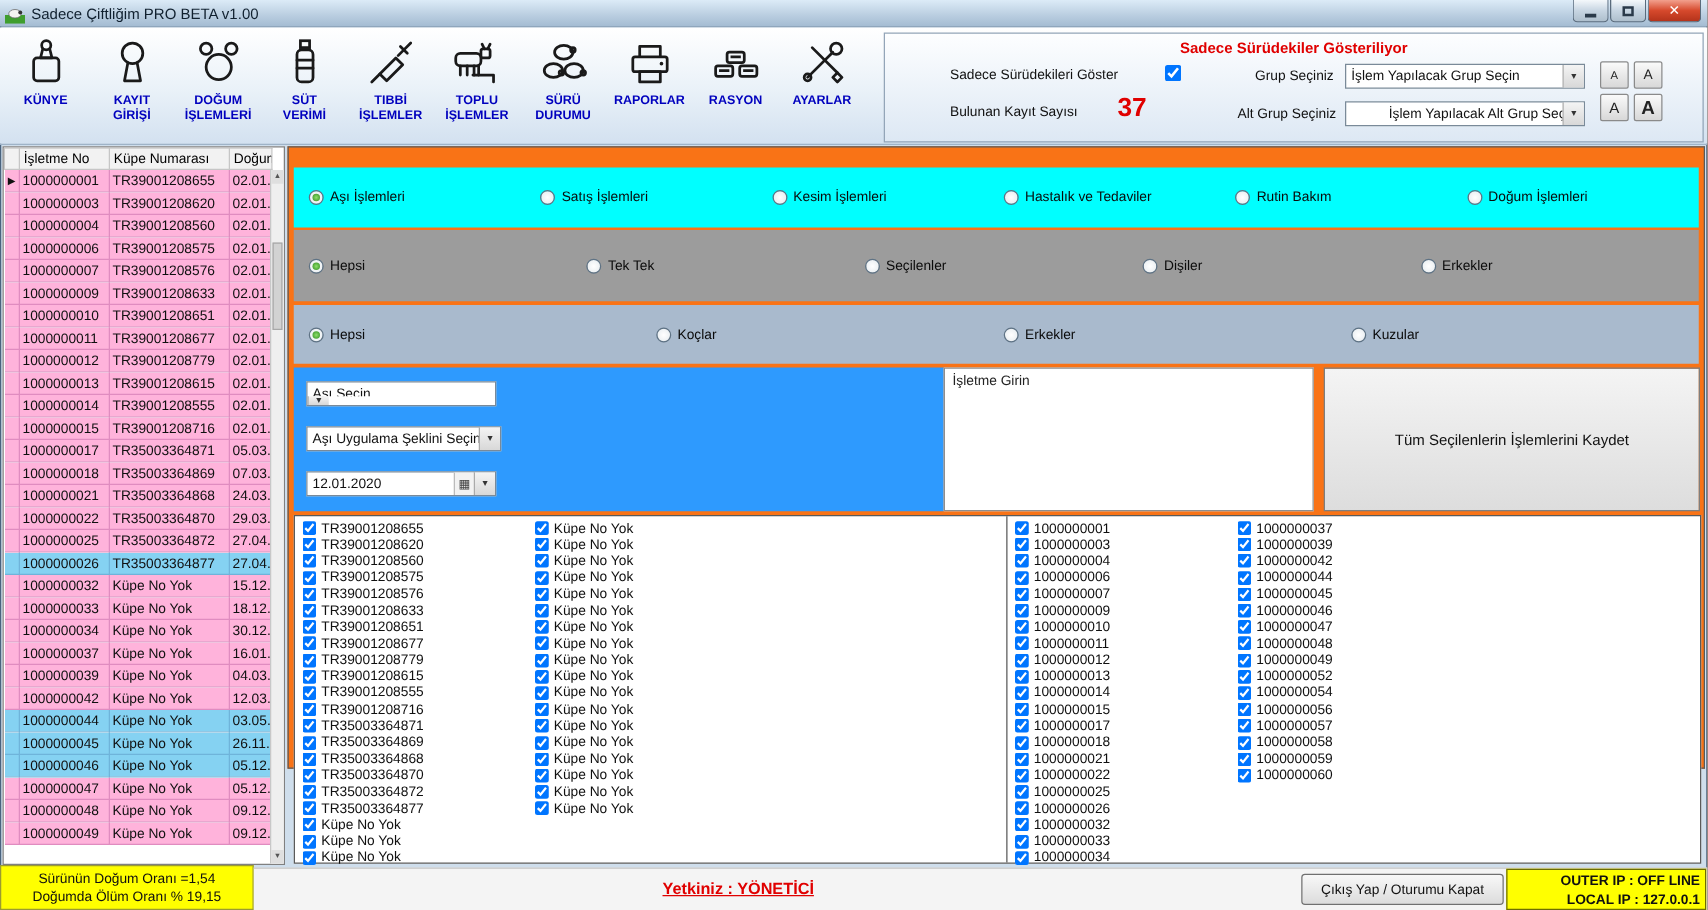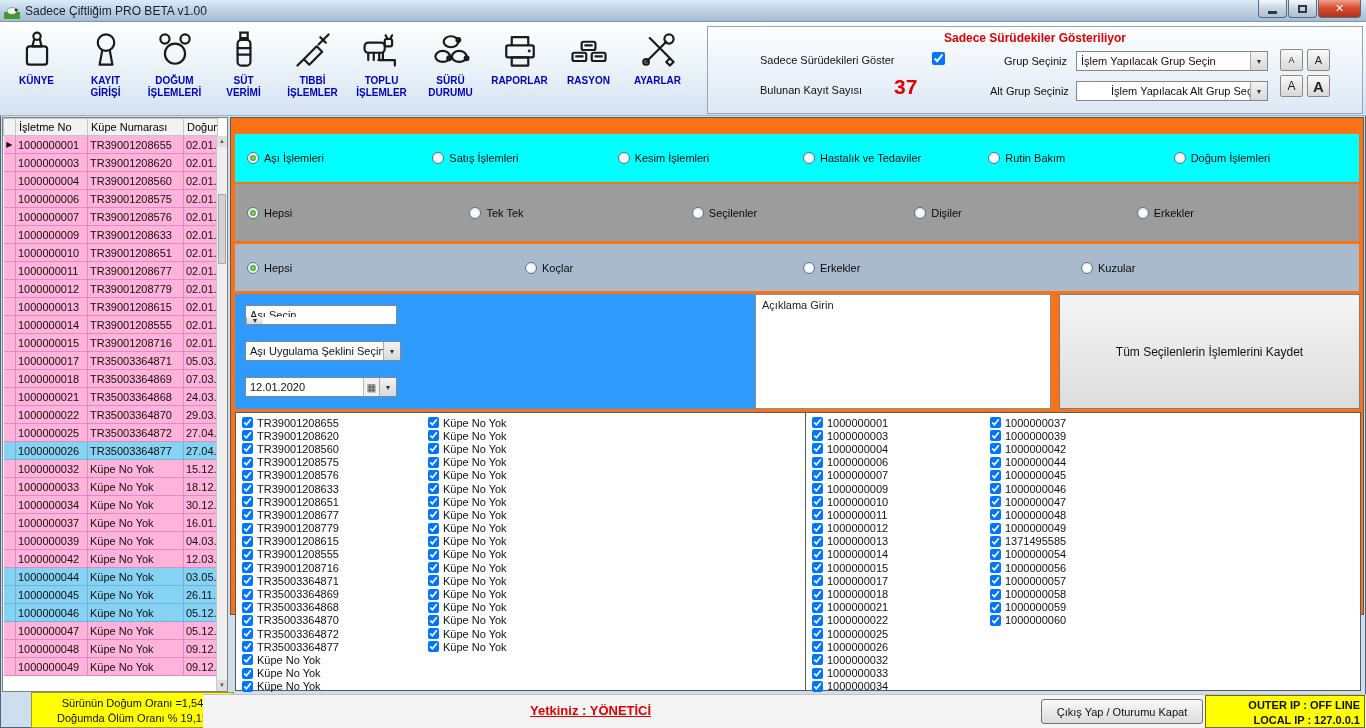--- a/index.html
+++ b/index.html
@@ -62,21 +62,21 @@
   td.gsel { text-align:center; font-size:8px; padding:0; }
   .grid-vscroll { position:absolute; top:18px; right:0; bottom:0; width:11px;
     background:#EFEFEF; border-left:1px solid #C8C8C8; }
   .gs-arrow { position:absolute; left:0; right:0; height:11px; font-size:6px; text-align:center;
     color:#555; background:#DFDFDF; line-height:11px; cursor:pointer; }
   .gs-up { top:0; } .gs-dn { bottom:0; }
   .gs-thumb { position:absolute; top:58px; left:1px; right:1px; height:70px;
     background:#D2D2D2; border:1px solid #A8A8A8; cursor:grab; }
   
   .stats { position:absolute; left:0; top:692px; width:203px; height:36px; background:#FFFF00;
-    border:1px solid #9B9B30; font-size:11px; text-align:center; padding-top:3px; line-height:1.4; color:#101010;margin-left:31px; }
+    border:1px solid #9B9B30; font-size:11px; text-align:center; padding-top:3px; line-height:1.4; color:#101010; }
   
   .main { position:absolute; left:230px; top:117px; width:1134px; height:498px;
     background:#f97316; border:1px solid #5A5A5A; }
   .band { position:absolute; left:4px; width:1124px; display:flex; align-items:center; padding-left:12px; }
   .band-operation { top:16px; height:48px; background:#00FFFF; }
   .band-selection { top:66px; height:57px; background:#9C9C9C; }
   .band-species { top:126px; height:47px; background:#A9BACD; }
   .radio-item { flex:1; display:flex; align-items:center; gap:5px; font-size:11px; color:#0A0A0A; cursor:pointer; }
   .radio { width:12px; height:12px; border-radius:50%; border:1px solid #5F7385;
     background:radial-gradient(#FFFFFF,#E4EAEE); position:relative; flex:0 0 auto; }
@@ -620,21 +620,21 @@
     <div class="dd dd-application">
       <span class="dd-text">Aşı Uygulama Şeklini Seçin</span>
       <span class="dd-arrow">▼</span>
     </div>
     <div class="date-picker">
       <span class="dd-text">12.01.2020</span>
       <span class="cal-btn">▦</span>
       <span class="dd-arrow">▼</span>
     </div>
   </div>
-  <div class="desc-box">Açıklama Girin</div>
+  <div class="desc-box">İşletme Girin</div>
   <div class="save-btn">Tüm Seçilenlerin İşlemlerini Kaydet</div>
 
   <div class="check-area">
     <div class="check-left">
       <div class="check-col" id="check-col-1">
           <label class="chk-item">
             <input type="checkbox" checked="" style="">
             <span class="chk-lbl">TR39001208655</span>
           </label>
           <label class="chk-item">
@@ -912,21 +912,21 @@
           <label class="chk-item">
             <input type="checkbox" checked="" style="">
             <span class="chk-lbl">1000000048</span>
           </label>
           <label class="chk-item">
             <input type="checkbox" checked="" style="">
             <span class="chk-lbl">1000000049</span>
           </label>
           <label class="chk-item">
             <input type="checkbox" checked="" style="">
-            <span class="chk-lbl">1371495585</span>
+            <span class="chk-lbl">1000000052</span>
           </label>
           <label class="chk-item">
             <input type="checkbox" checked="" style="">
             <span class="chk-lbl">1000000054</span>
           </label>
           <label class="chk-item">
             <input type="checkbox" checked="" style="">
             <span class="chk-lbl">1000000056</span>
           </label>
           <label class="chk-item">

